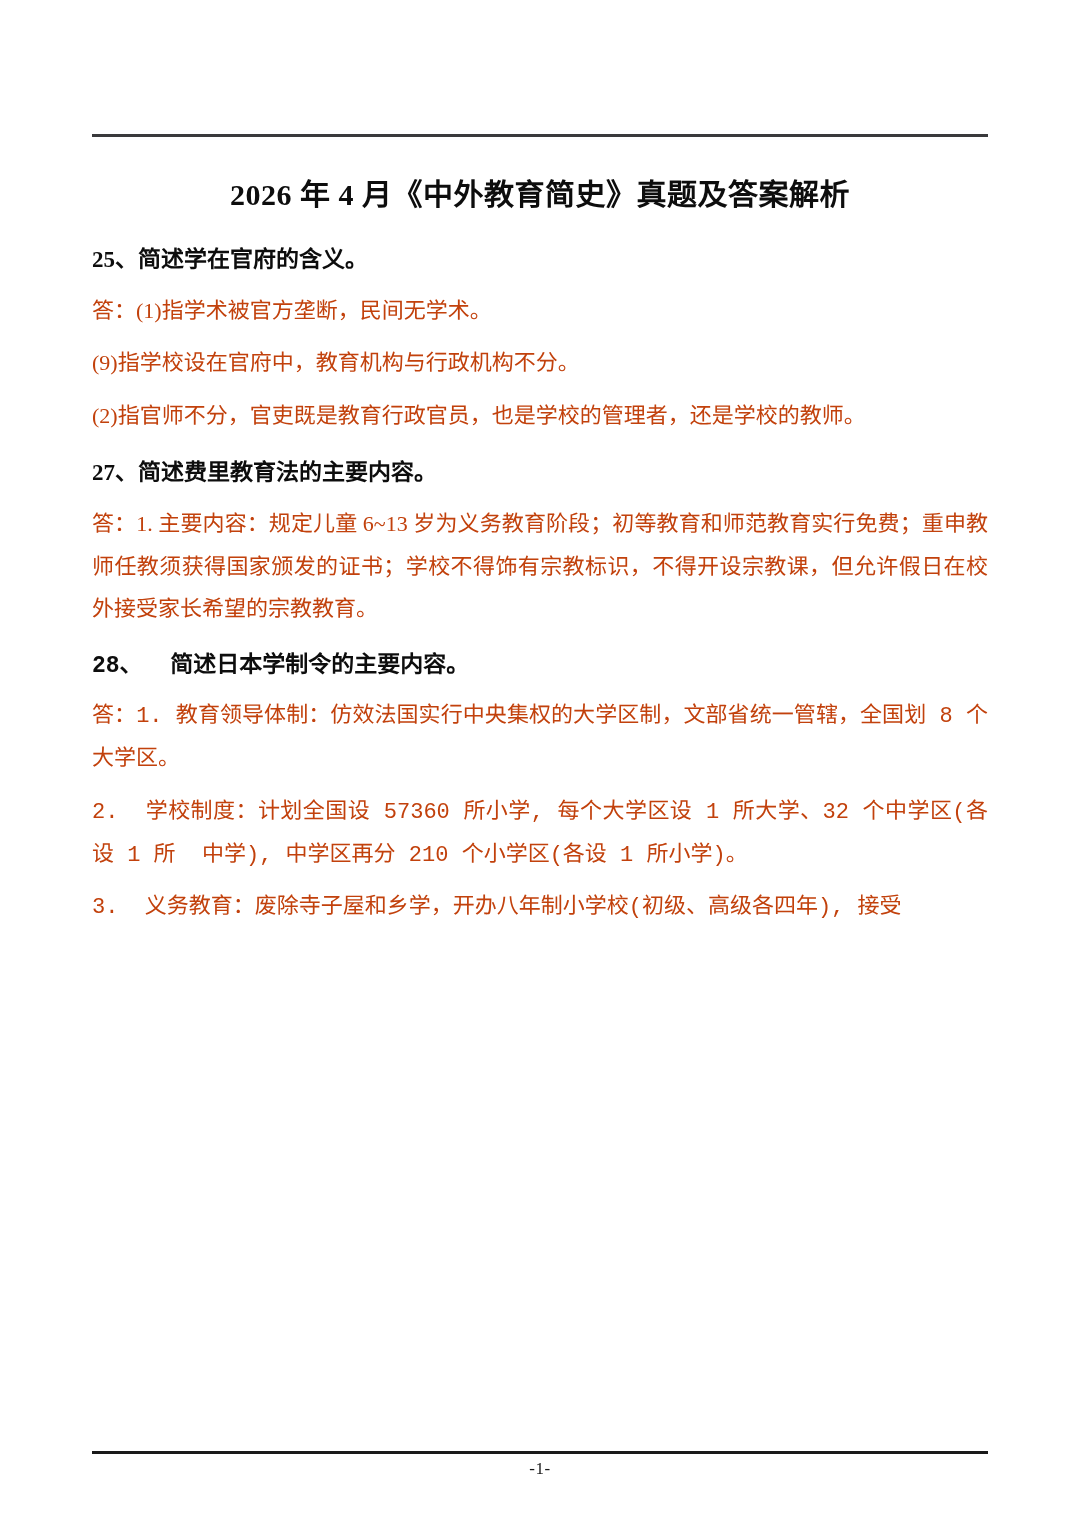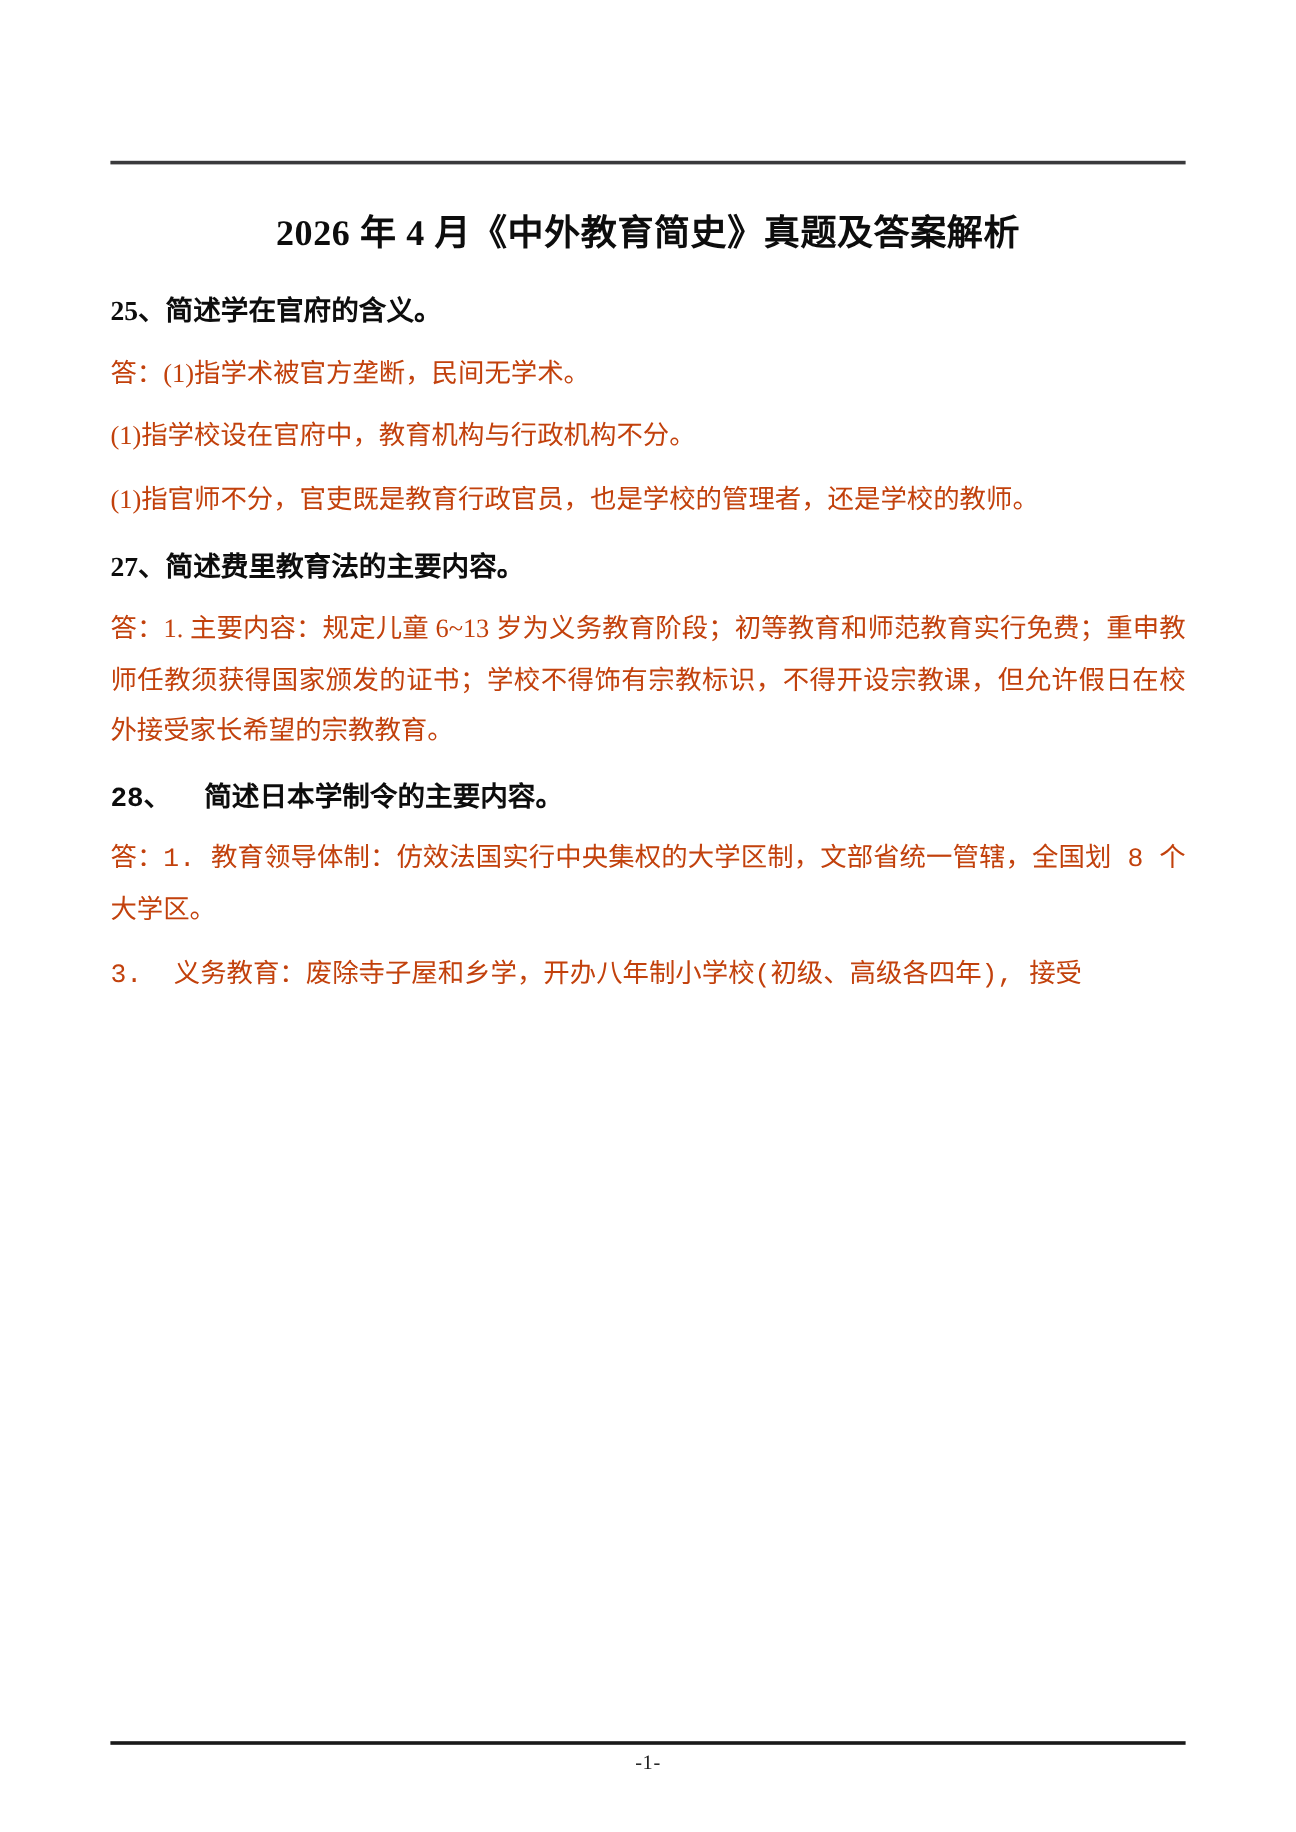--- a/index.html
+++ b/index.html
@@ -98,33 +98,34 @@
 
   <div class="header-rule"></div>
 
   <div class="content">
 
     <div class="doc-title">2026 年 4 月《中外教育简史》真题及答案解析</div>
 
     <div class="block">
       <div class="q-heading">25、简述学在官府的含义。</div>
       <div class="para">答：(1)指学术被官方垄断，民间无学术。</div>
-      <div class="para">(1)指学校设在官府中，教育机构与行政机构不分。</div>
-      <div class="para">(1)指官师不分，官吏既是教育行政官员，也是学校的管理者，还是学校的教师。</div>
+      <div class="para">(9)指学校设在官府中，教育机构与行政机构不分。</div>
+      <div class="para">(2)指官师不分，官吏既是教育行政官员，也是学校的管理者，还是学校的教师。</div>
     </div>
 
 
     <div class="block">
       <div class="q-heading">27、简述费里教育法的主要内容。</div>
       <div class="para">答：1. 主要内容：规定儿童 6~13 岁为义务教育阶段；初等教育和师范教育实行免费；重申教师任教须获得国家颁发的证书；学校不得饰有宗教标识，不得开设宗教课，但允许假日在校外接受家长希望的宗教教育。</div>
     </div>
 
     <div class="block">
       <div class="q-heading">28、  简述日本学制令的主要内容。</div>
       <div class="para">答：1. 教育领导体制：仿效法国实行中央集权的大学区制，文部省统一管辖，全国划 8 个大学区。</div>
+      <div class="para">2.  学校制度：计划全国设 57360 所小学, 每个大学区设 1 所大学、32 个中学区(各设 1 所  中学), 中学区再分 210 个小学区(各设 1 所小学)。</div>
       <div class="para para-clip">3.  义务教育：废除寺子屋和乡学，开办八年制小学校(初级、高级各四年), 接受</div>
     </div>
 
   </div>
 
   <div class="footer-rule"></div>
   <div class="page-number">-1-</div>
 
 </div>
 

